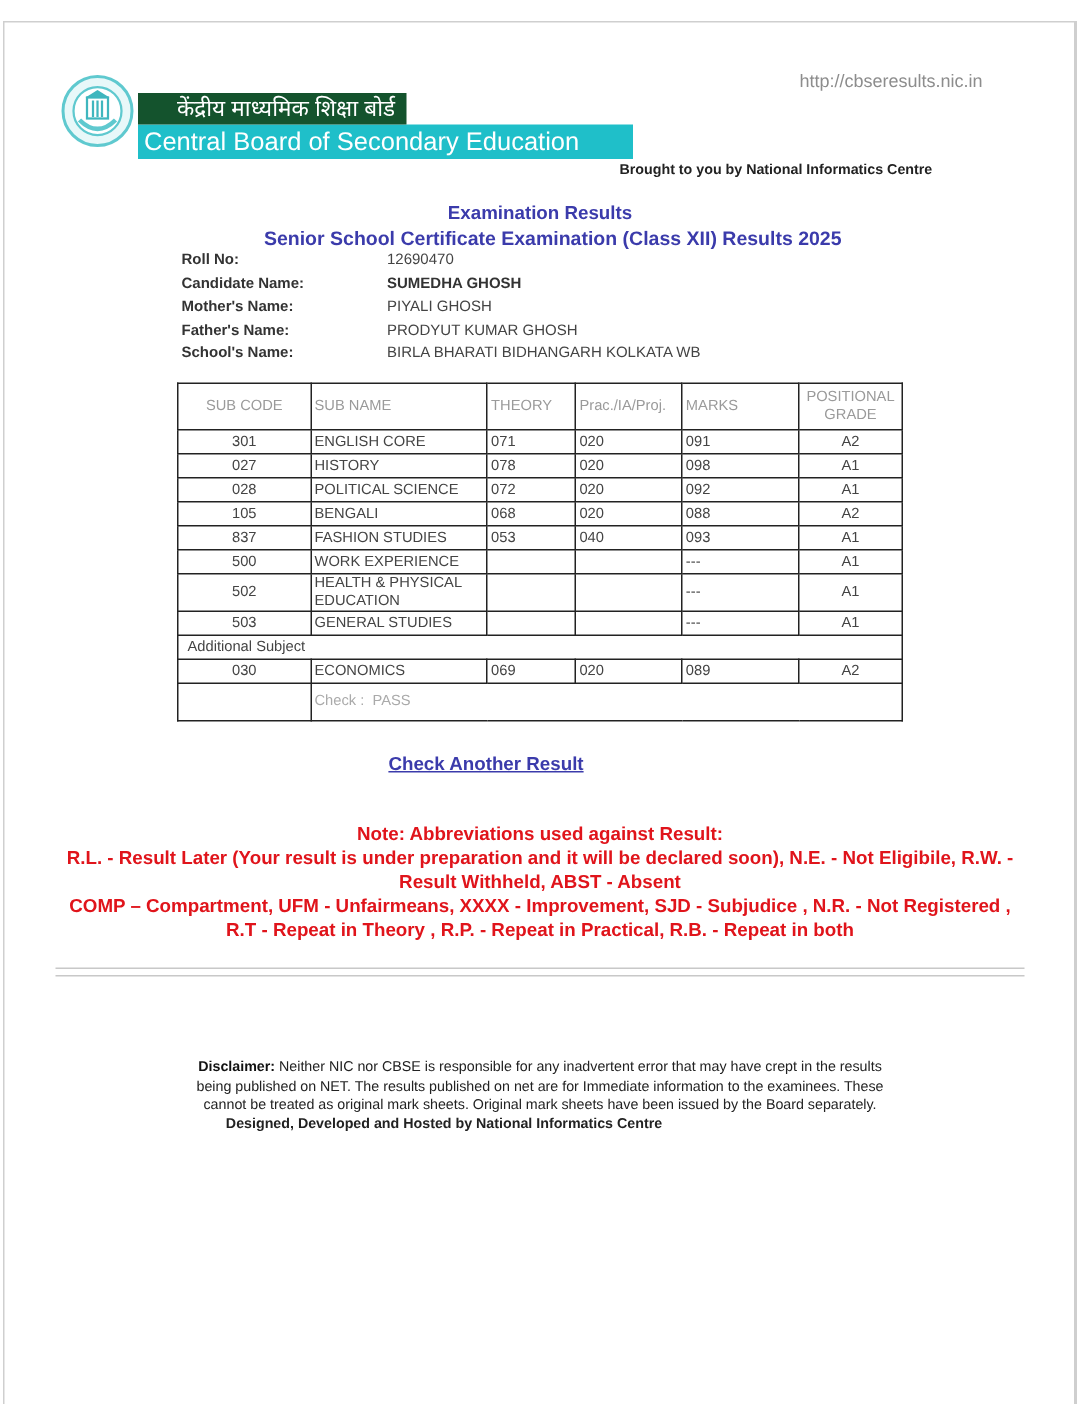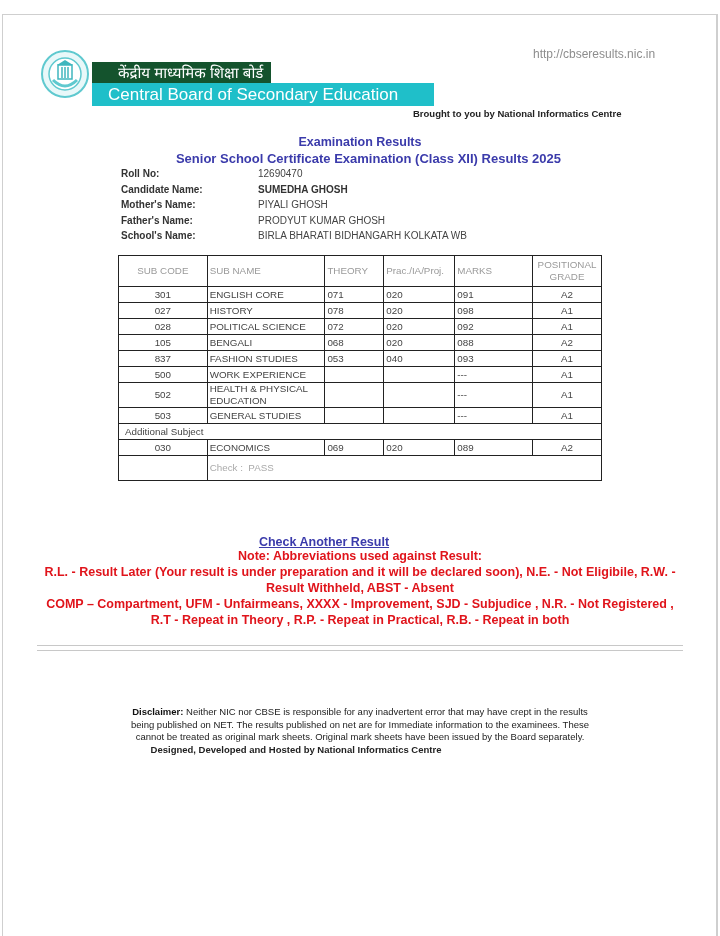--- a/index.html
+++ b/index.html
@@ -5,42 +5,42 @@
   html, body { margin: 0; padding: 0; background: #ffffff; }
   body { width: 720px; height: 936px; position: relative; overflow: hidden;
          font-family: "Liberation Sans", "DejaVu Sans", sans-serif; color: #333; }
   .page { position: absolute; left: 2px; top: 14px; width: 713px; height: 940px;
           border: 1px solid #cfcfcf; border-right: 2px solid #cfcfcf; background: #fff; }
   .logo { position: absolute; left: 40px; top: 48px; width: 50px; height: 52px; }
   .banner { position: absolute; left: 92px; top: 62px; }
   .banner .hindi { display: inline-block; background: #14532d; color: #fff; font-size: 15px;
                    padding: 1px 8px 0 26px; height: 20px; line-height: 20px; }
   .banner .eng { display: block; background: #1fbfc9; color: #fff; font-size: 17px;
-                 padding: 0 6px 0 16px; width: 320px; height: 23px; line-height: 23px; margin-top: 0; }
+                 padding: 0 6px 0 4px; width: 320px; height: 23px; line-height: 23px; margin-top: 0; }
   .url { position: absolute; left: 533px; top: 47px; font-size: 12px; color: #8d8d8d; }
   .brought { position: absolute; left: 413px; top: 108px; font-size: 9.5px; font-weight: bold; color: #222; }
   .titles { position: absolute; left: 0; width: 720px; top: 134px; text-align: center; color: #3b3bab; font-weight: bold; }
   .titles .t1 { font-size: 12.5px; line-height: 17px; }
   .titles .t2 { font-size: 13px; line-height: 15px; padding-left: 15px; margin-left: 2px; }
   .info { position: absolute; left: 121px; top: 166px; font-size: 10px; }
   .info .row { height: 15.5px; line-height: 15.5px; white-space: nowrap; }
   .info .lbl { display: inline-block; width: 137px; font-weight: bold; color: #333; }
   .info .val { color: #444; }
   .info .val.bold { font-weight: bold; color: #333; }
 
   table.marks { position: absolute; left: 118px; top: 255px; width: 484px;
                 border-collapse: collapse; font-size: 9.8px; color: #444; padding-left: 12px; }
   table.marks td, table.marks th { border: 1.5px solid #222; padding: 0 2px; height: 15px; line-height: 12px; }
   table.marks th { font-weight: normal; color: #9a9a9a; text-align: left; height: 30px; }
   table.marks th.c, table.marks td.c { text-align: center; }
   table.marks tr.tall td { height: 24px; }
   table.marks td.addl { padding-left: 6px; color: #444; }
   table.marks td.result { color: #aaa; }
 
-  .check { position: absolute; left: 0; width: 648px; top: 532px; text-align: center; }
+  .check { position: absolute; left: 0; width: 648px; top: 500px; text-align: center; }
   .check a { color: #3b3bab; font-weight: bold; font-size: 12.5px; text-decoration: underline; }
   .note { position: absolute; left: 40px; width: 640px; top: 548px; text-align: center;
           color: #e0141b; font-weight: bold; font-size: 12.5px; line-height: 16px; }
   .hr1 { position: absolute; left: 37px; width: 646px; top: 645px; border-top: 1px solid #c8c8c8; }
   .hr2 { position: absolute; left: 37px; width: 646px; top: 650px; border-top: 1px solid #c8c8c8; }
   .disclaimer { position: absolute; left: 120px; width: 480px; top: 706px; text-align: center;
                 font-size: 9.5px; line-height: 12.5px; color: #222; }
   .disclaimer b { color: #111; }
   .designed { position: absolute; left: 0; width: 592px; top: 744px; text-align: center;
               font-size: 9.5px; font-weight: bold; color: #222; }

